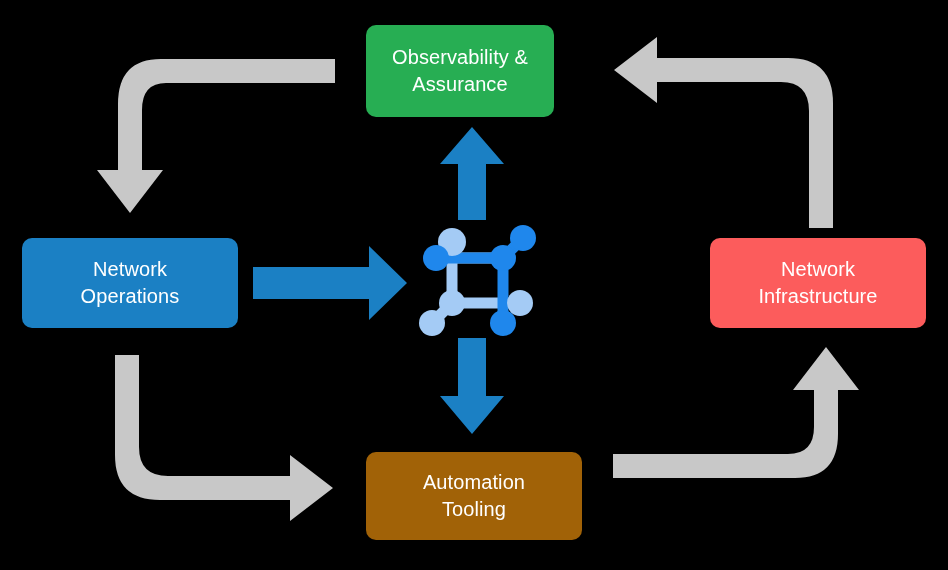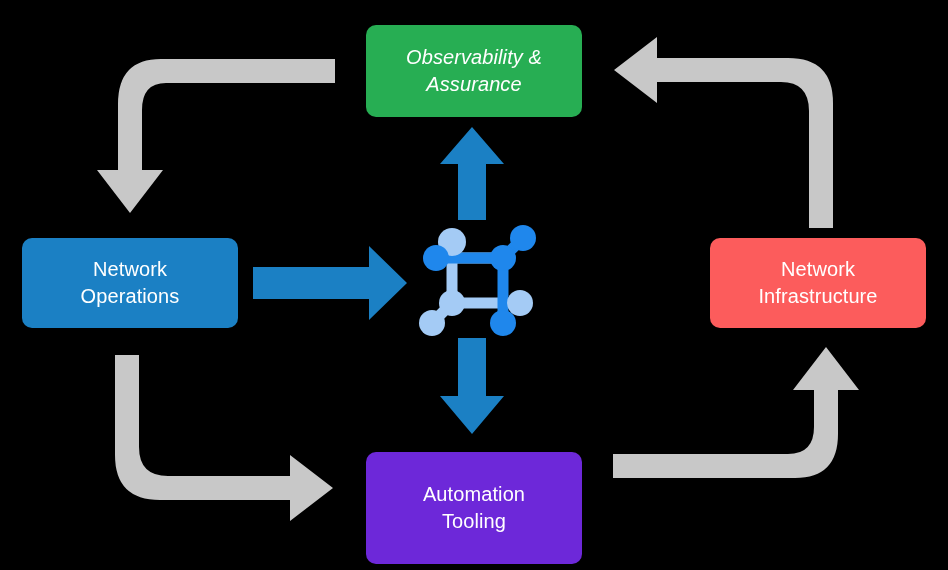--- a/index.html
+++ b/index.html
@@ -27,24 +27,24 @@
     color: #ffffff;
     font-size: 20px;
     line-height: 1.33;
     font-weight: 400;
     letter-spacing: 0.1px;
     box-sizing: border-box;
     padding: 6px 10px;
   }
   .node-label { display: block; white-space: pre-line; }
 
-  #box-observability { left: 366px; top: 25px;  width: 216px; height: 92px;  background: #27ae53; font-style: italic; }
+  #box-observability { left: 366px; top: 25px;  width: 188px; height: 92px;  background: #27ae53; }
   #box-operations    { left: 22px;  top: 238px; width: 216px; height: 90px;  background: #1b80c4; }
   #box-infrastructure{ left: 710px; top: 238px; width: 216px; height: 90px;  background: #fc5c5c; }
-  #box-automation    { left: 366px; top: 452px; width: 216px; height: 112px;  background: #6d28d9; }
+  #box-automation    { left: 366px; top: 452px; width: 216px; height: 88px;  background: #a16207; }
 
   .svg-layer {
     position: absolute;
     left: 0; top: 0;
     width: 948px; height: 570px;
   }
   .center-icon {
     position: absolute;
     left: 418px; top: 218px;
     width: 120px; height: 120px;

